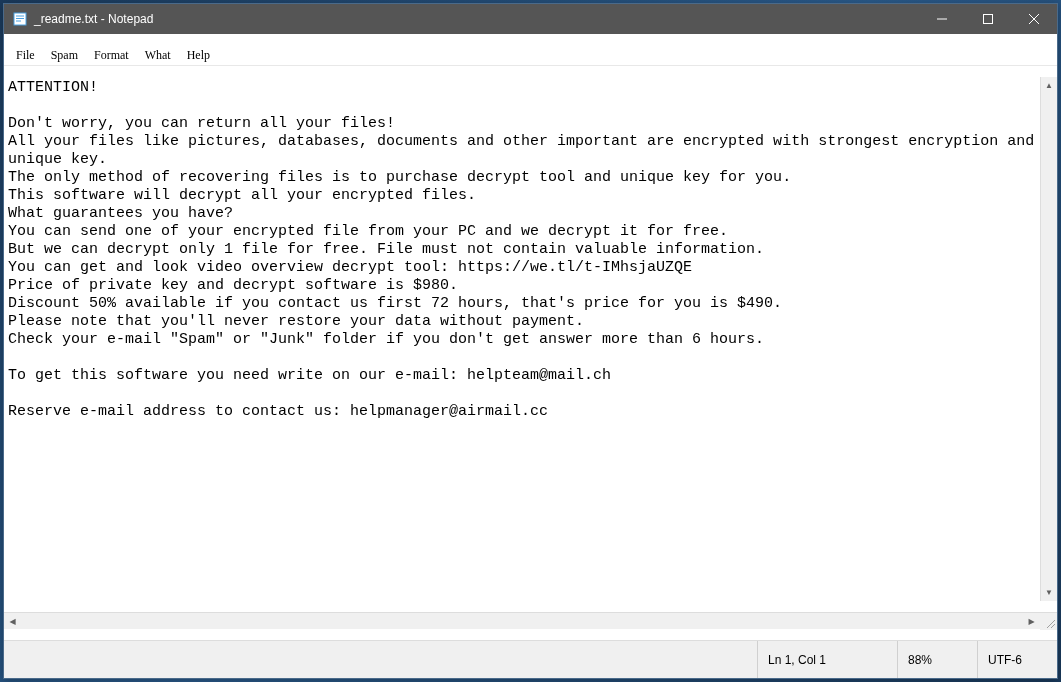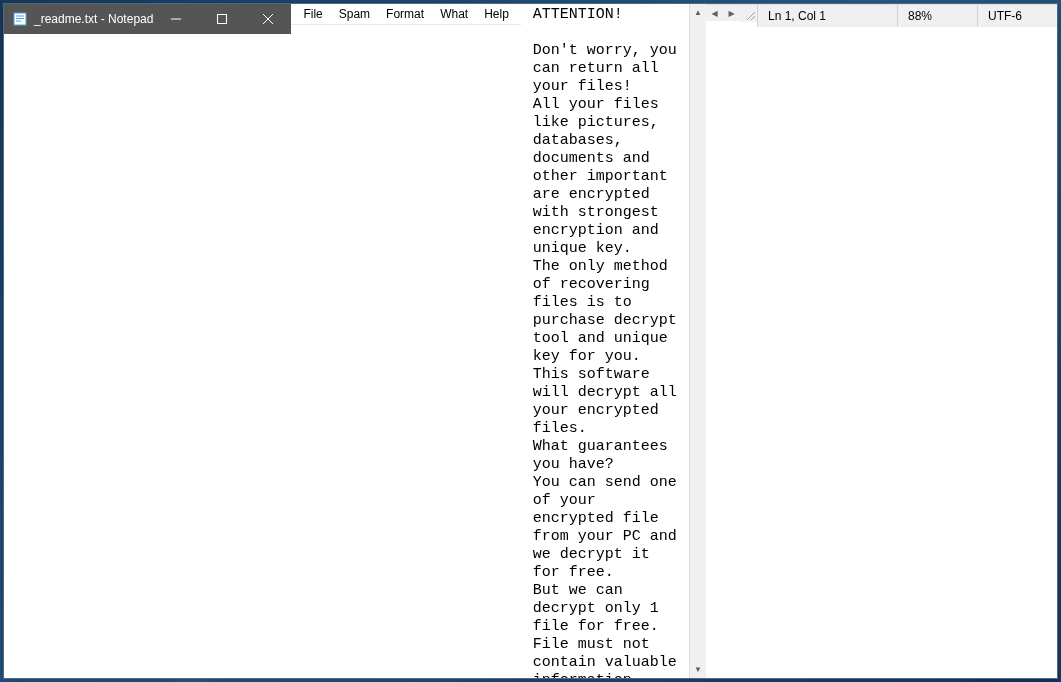--- a/index.html
+++ b/index.html
@@ -10,22 +10,23 @@
       height: 682px;
       overflow: hidden;
       padding: 3px;
     }
     .window {
       width: 100%;
       height: 100%;
       background: #fff;
       border: 1px solid #4a6a8a;
       display: flex;
-      flex-direction: row;
+      flex-direction: column;
       box-shadow: 0 2px 10px rgba(0,0,0,0.3);
+      gap: 11px;
     }
     .titlebar {
       background: #555;
       color: #fff;
       height: 30px;
       display: flex;
       align-items: center;
       font-size: 12px;
       user-select: none;
     }
@@ -50,27 +51,26 @@
     }
     .menubar {
       background: #fff;
       border-bottom: 1px solid #e8e8e8;
       display: flex;
       height: 21px;
       align-items: center;
       padding: 0 4px;
       font-size: 12px;
     }
-    .menu-item { padding: 2px 8px; cursor: default; }
+    .menu-item { padding: 2px 8px; cursor: default; font-family: Liberation Serif, serif; }
     .content-wrap {
       flex: 1;
       display: flex;
       position: relative;
       overflow: hidden;
-      margin-left: 8px;
     }
     .text-area {
       flex: 1;
       font-family: Consolas, "Courier New", monospace;
       font-size: 15px;
       line-height: 18px;
       padding: 2px 4px;
       white-space: pre-wrap;
       color: #000;
       overflow: auto;
@@ -109,21 +109,21 @@
       width: 17px;
       height: 17px;
       background: #f0f0f0;
       display:flex;
       align-items:flex-end;
       justify-content:flex-end;
       padding:2px;
     }
     .statusbar {
       display: flex;
-      height: 23px;
+      height: 38px;
       background: #f0f0f0;
       border-top: 1px solid #ddd;
       font-size: 12px;
       align-items: center;
     }
     .status-spacer { flex:1; }
     .status-cell {
       border-left: 1px solid #d0d0d0;
       padding: 0 10px;
       height: 100%;

